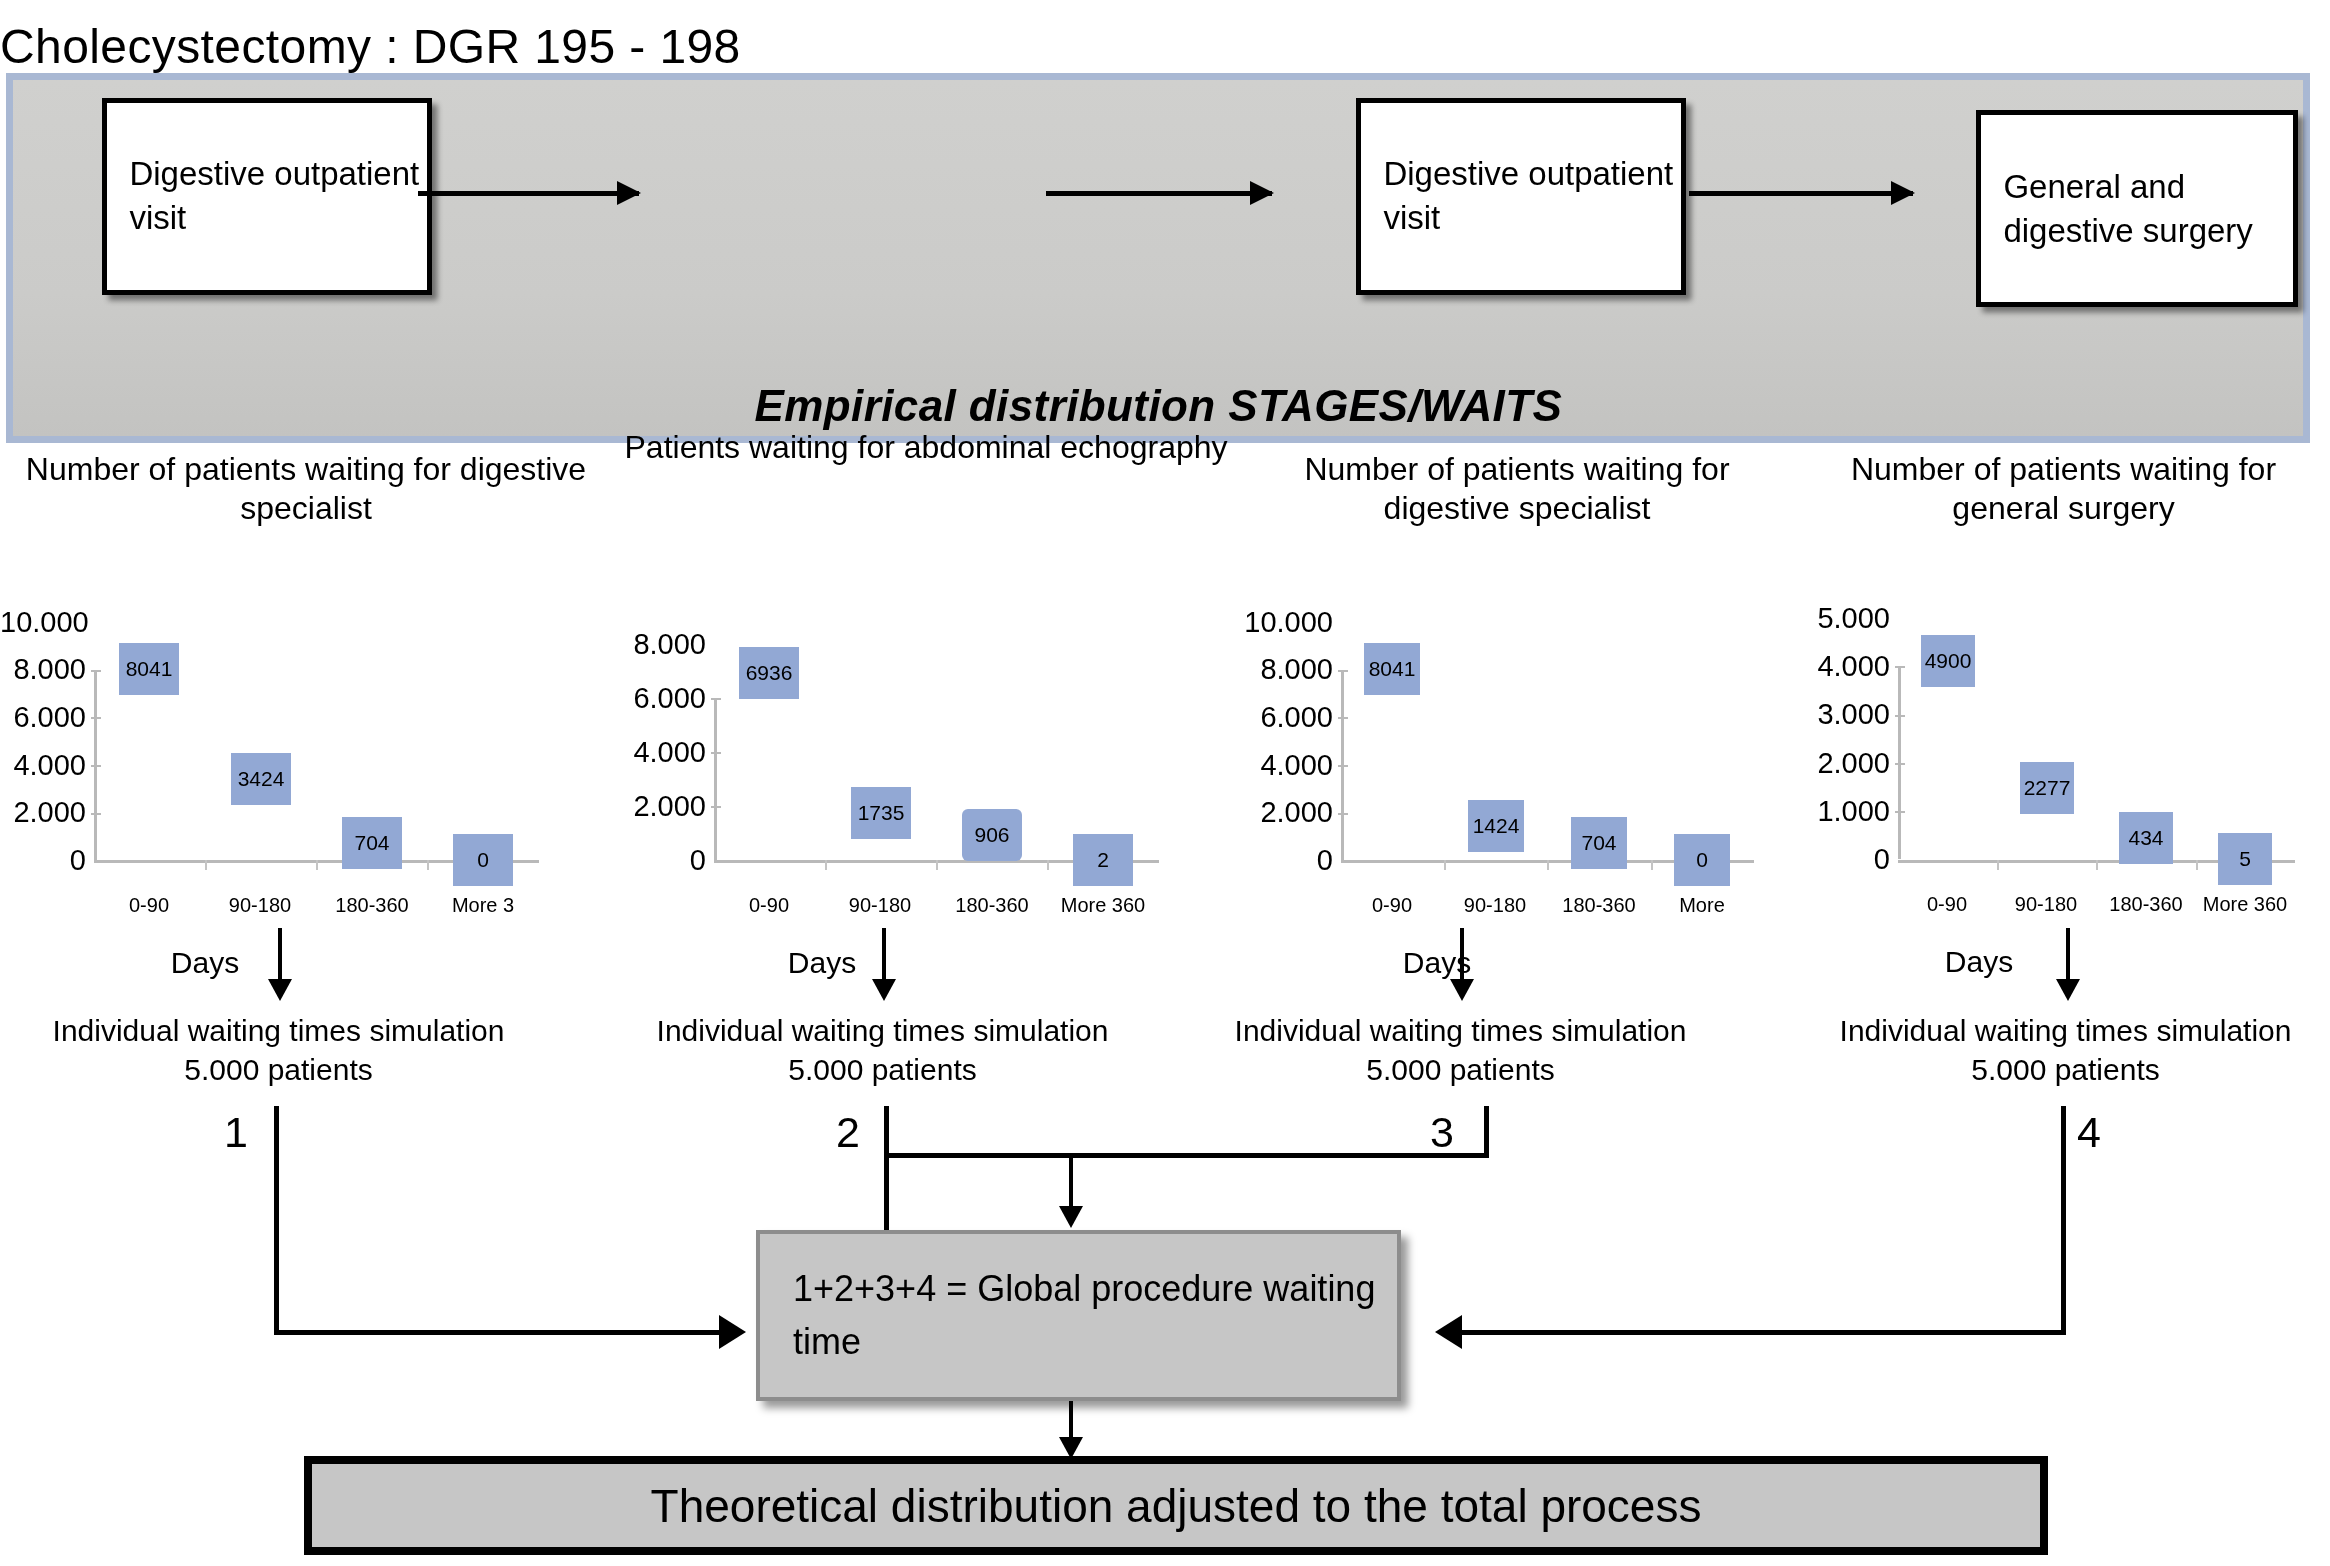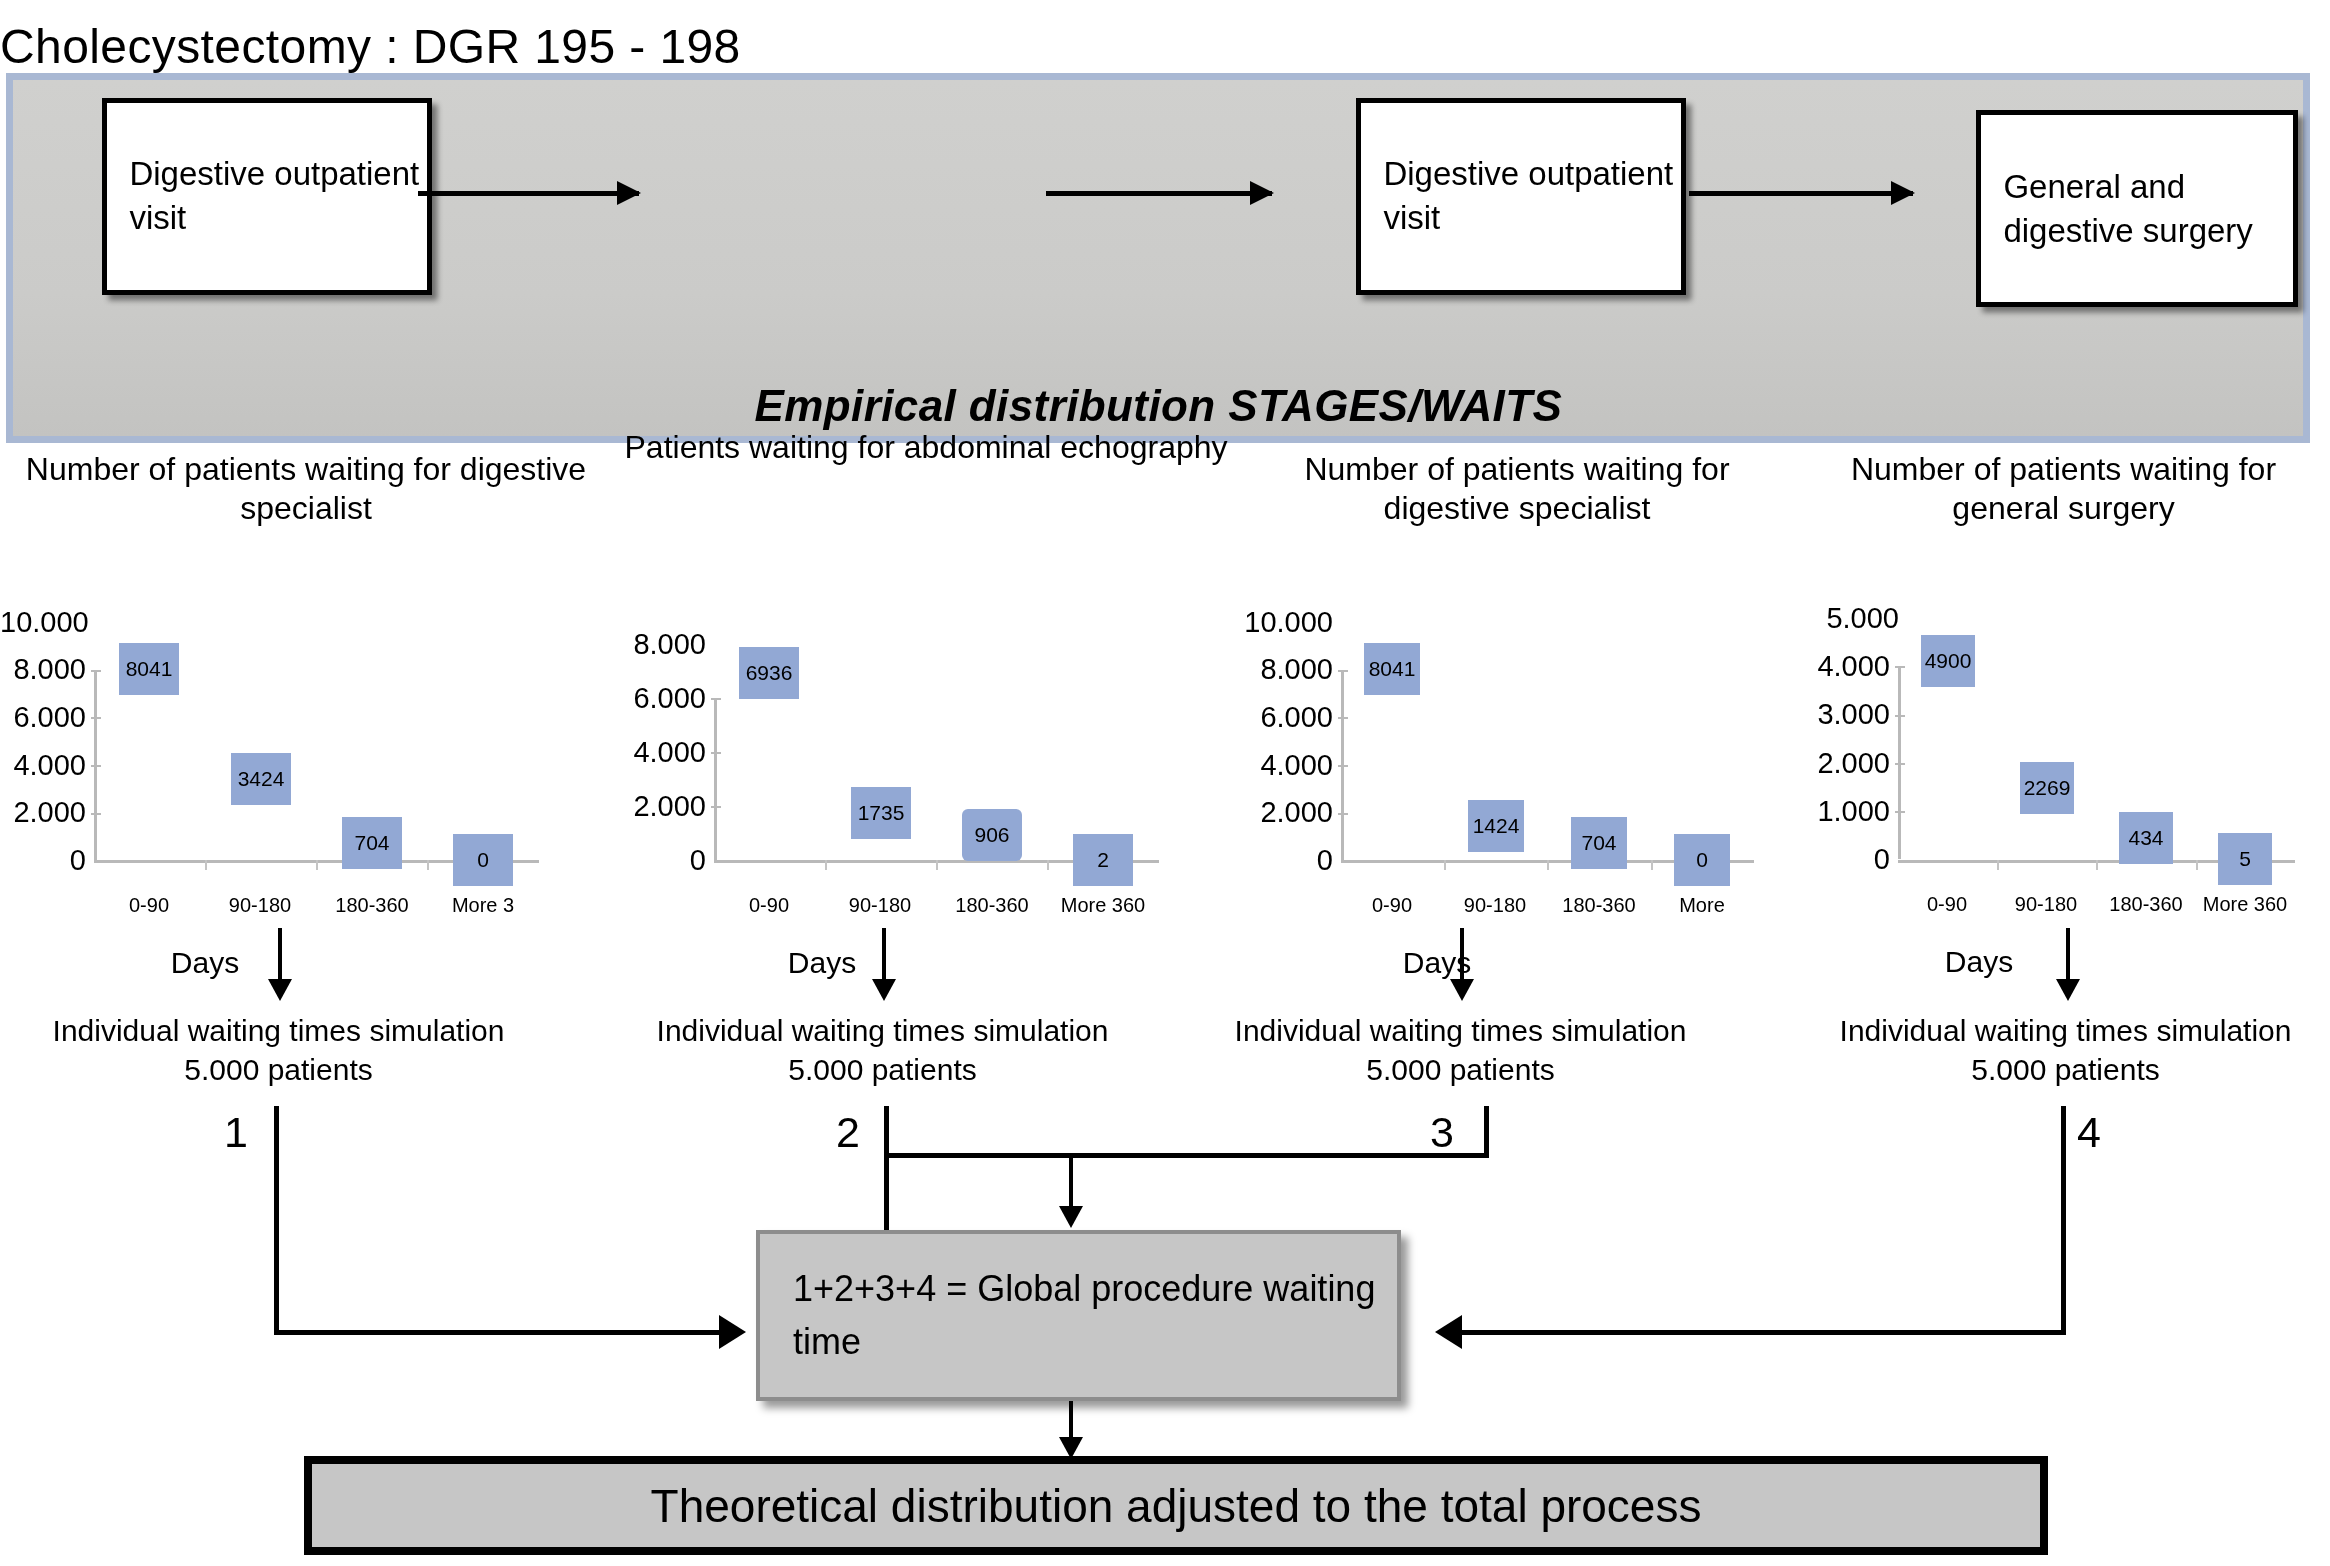--- a/index.html
+++ b/index.html
@@ -190,24 +190,24 @@
       <div class="xaxis-line" style="left: 102px; top: 242px; width: 397px;"></div>
       <div class="ytick-label" style="width: 94px; left: 0px; top: 227px;">0</div>
       <div class="ytick-label" style="width: 94px; left: 0px; top: 179px;">1.000</div>
       <div class="ytick-mark" style="left: 99px; top: 193px;"></div>
       <div class="ytick-label" style="width: 94px; left: 0px; top: 131px;">2.000</div>
       <div class="ytick-mark" style="left: 99px; top: 145px;"></div>
       <div class="ytick-label" style="width: 94px; left: 0px; top: 82px;">3.000</div>
       <div class="ytick-mark" style="left: 99px; top: 97px;"></div>
       <div class="ytick-label" style="width: 94px; left: 0px; top: 34px;">4.000</div>
       <div class="ytick-mark" style="left: 99px; top: 48px;"></div>
-      <div class="ytick-label" style="width: 94px; left: 9px; top: -14.3px; text-align: right;">5.000</div>
+      <div class="ytick-label" style="width: 94px; left: 0px; top: -14.3px; text-align: right;">5.000</div>
       <div class="bar-label" style="left: 125px; top: 17px; width: 54px; height: 52px;">4900</div>
       <div class="xcat-label" style="left: 92px; width: 118px; top: 276px;">0-90</div>
-      <div class="bar-label" style="left: 224px; top: 144px; width: 54px; height: 52px;">2269</div>
+      <div class="bar-label" style="left: 224px; top: 144px; width: 54px; height: 52px;">2277</div>
       <div class="xtick-mark" style="left: 201px; top: 242px;"></div>
       <div class="xcat-label" style="left: 191px; width: 118px; top: 276px;">90-180</div>
       <div class="bar-label" style="left: 323px; top: 194px; width: 54px; height: 52px;">434</div>
       <div class="xtick-mark" style="left: 300px; top: 242px;"></div>
       <div class="xcat-label" style="left: 291px; width: 118px; top: 276px;">180-360</div>
       <div class="bar-label" style="left: 422px; top: 215px; width: 54px; height: 52px;">5</div>
       <div class="xtick-mark" style="left: 400px; top: 242px;"></div>
       <div class="xcat-label" style="left: 390px; width: 118px; top: 276px;">More 360</div>
       <div class="axis-caption" style="left: 64px; width: 238px; top: 327px;">Days</div>
     </div>

